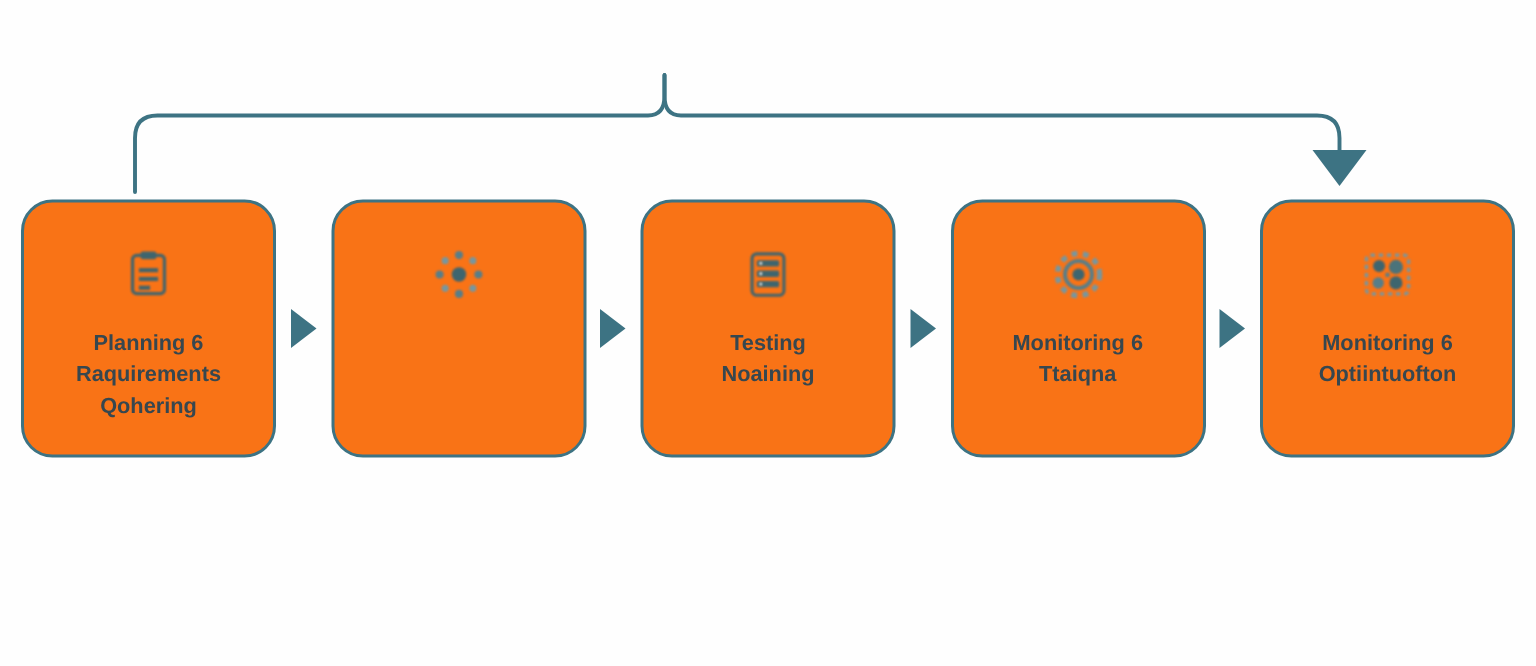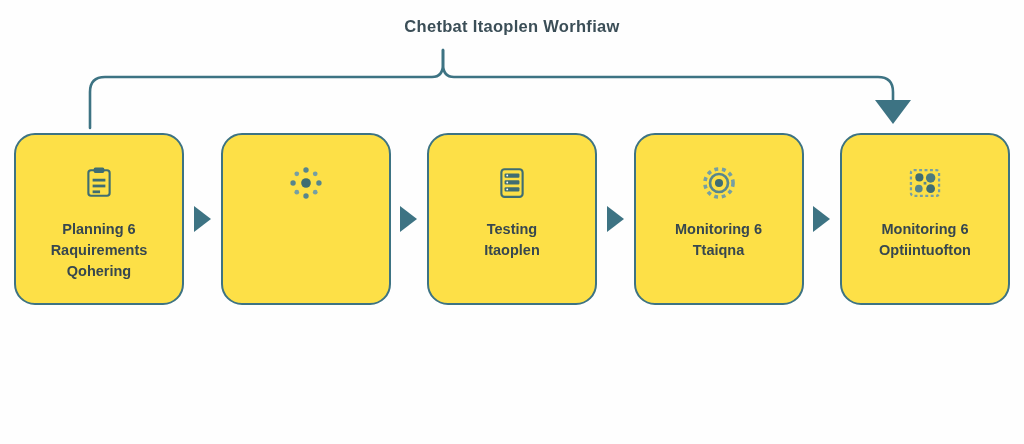--- a/index.html
+++ b/index.html
@@ -58,21 +58,21 @@
     display: flex;
     align-items: stretch;
   }
 
   .stage-box {
     width: 170px;
     height: 172px;
     box-sizing: border-box;
     border: 2.2px solid #3d7383;
     border-radius: 21px;
-    background: #fde047;
+    background: #f97316;
     display: flex;
     flex-direction: column;
     align-items: center;
     justify-content: flex-start;
     padding-top: 26px;
     flex: 0 0 auto;
   }
 
   .stage-icon {
     width: 46px;
@@ -111,21 +111,20 @@
     border-bottom: 13px solid transparent;
     border-left: 17px solid #3d7383;
     filter: blur(0.3px);
   }
 </style>
 </head>
 <body>
 
 <div id="canvas">
 
-  <div id="diagram-title">Chetbat Itaoplen Worhfiaw</div>
 
   <svg id="bracket-layer" viewBox="0 0 1024 444" width="1024" height="444">
     <g fill="none" stroke="#3d7383" stroke-width="2.6" stroke-linecap="round" stroke-linejoin="round" style="filter: blur(0.35px);">
 
       <path d="M 90 128 L 90 92 Q 90 77 105 77 L 432 77 Q 443 77 443 64 L 443 50"></path>
 
       <path d="M 443 50 L 443 64 Q 443 77 454 77 L 878 77 Q 893 77 893 92 L 893 100"></path>
     </g>
 
     <polygon points="875,100 911,100 893,124" fill="#3d7383" style="filter: blur(0.35px);"></polygon>
@@ -178,21 +177,21 @@
           <rect x="6" y="3" width="20" height="26" rx="3" fill="none" stroke="#2f6476" stroke-width="2"></rect>
           <rect x="9" y="7" width="14" height="4" rx="1" fill="#2f6476"></rect>
           <rect x="9" y="13.5" width="14" height="4" rx="1" fill="#2f6476"></rect>
           <rect x="9" y="20" width="14" height="4" rx="1" fill="#2f6476"></rect>
           <circle cx="11.5" cy="9" r="0.9" fill="#ffffff"></circle>
           <circle cx="11.5" cy="15.5" r="0.9" fill="#ffffff"></circle>
           <circle cx="11.5" cy="22" r="0.9" fill="#ffffff"></circle>
         </svg>
       </div>
       <div class="stage-label">Testing
-Itaoplen</div>
+Noaining</div>
     </div>
 
     <div class="arrow-gap">
       <div class="arrow-tri"></div>
     </div>
 
     <div class="stage-box">
       <div class="stage-icon">
         <svg viewBox="0 0 32 32" width="36" height="36">
           <circle cx="16" cy="16" r="12.5" fill="none" stroke="#6b9aab" stroke-width="3.2" stroke-dasharray="3.4 3.4"></circle>

